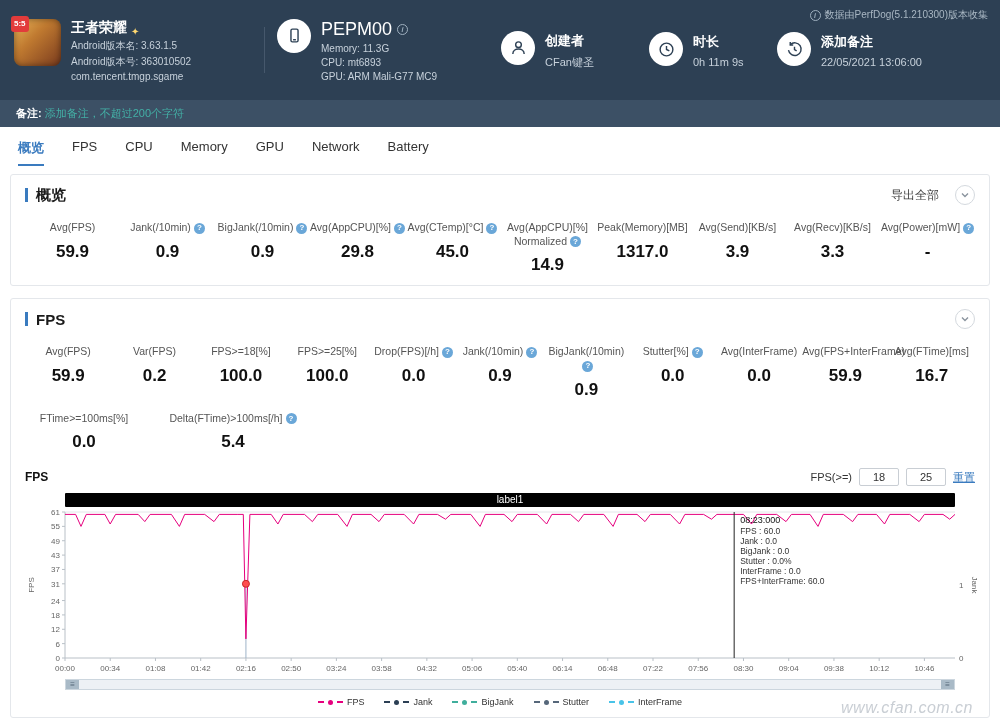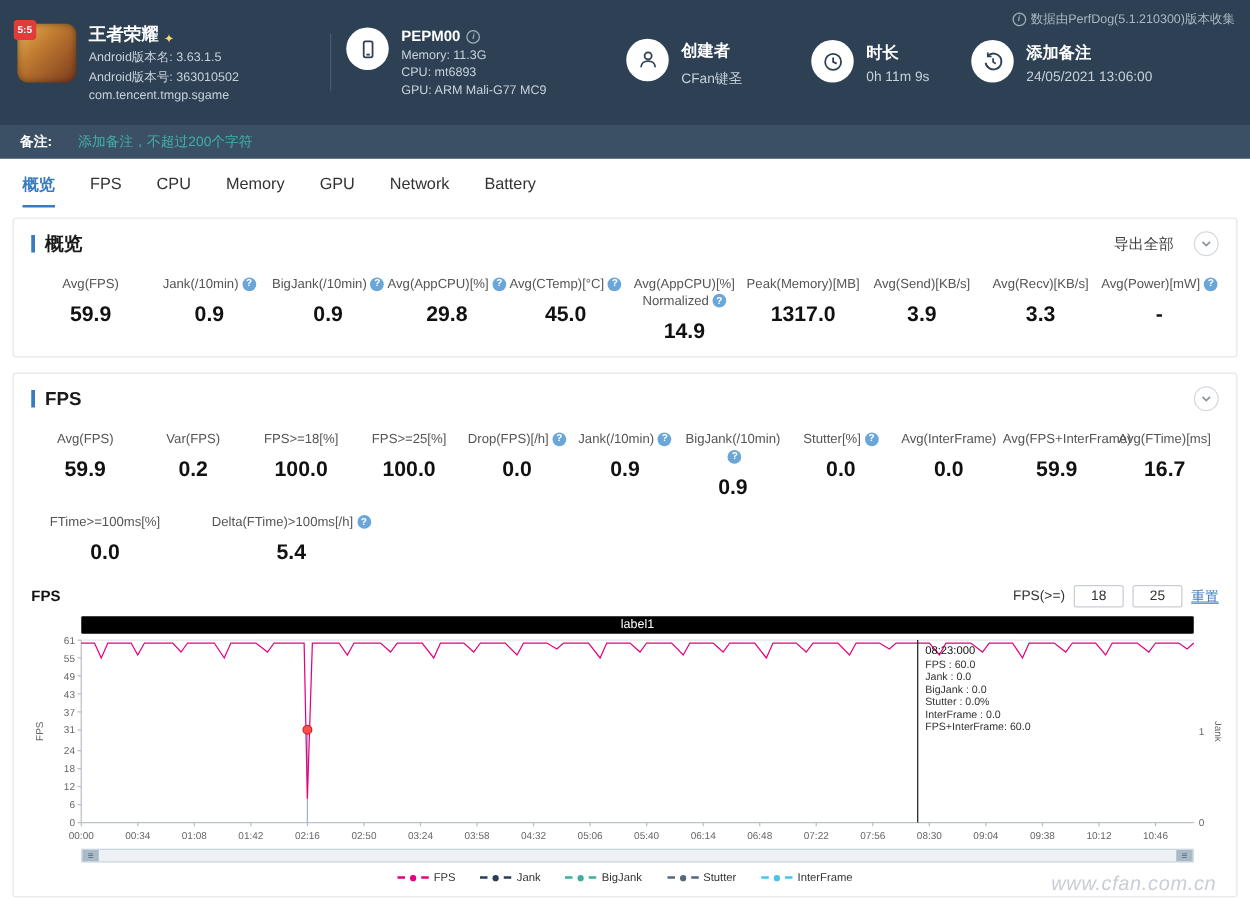--- a/index.html
+++ b/index.html
@@ -19,34 +19,34 @@
   .app-name{font-size:14px;font-weight:bold}
   .star{color:#ffd870;font-size:10px}
   .app-line{font-size:10px;color:#c7d1db;margin-top:2px;white-space:nowrap}
   .vdiv{width:1px;height:46px;background:#46586c;margin:0 12px;flex-shrink:0}
 
   .hblock{display:flex;gap:10px;align-items:flex-start;flex-shrink:0}
   .circle-icon{width:34px;height:34px;border-radius:50%;background:#fff;flex-shrink:0;
     display:flex;align-items:center;justify-content:center}
   .dev-block{width:224px}
   .dev-name-row{display:flex;align-items:center;gap:5px}
-  .dev-name{font-size:12px;font-weight:bold}
+  .dev-name{font-size:18px;font-weight:normal}
   .dev-line{font-size:10px;color:#c7d1db;margin-top:3px;white-space:nowrap}
   .stat-label{font-size:13px;font-weight:bold;margin-top:1px}
   .stat-value{font-size:11px;color:#c7d1db;margin-top:5px;white-space:nowrap}
   .stat-creator{width:148px}.stat-duration{width:128px}.stat-upload{width:190px}
   .info-mini{display:inline-flex;align-items:center;justify-content:center;
     width:11px;height:11px;border:1px solid #9fb0bf;border-radius:50%;
     color:#9fb0bf;font-size:7px;font-style:italic;font-weight:bold;flex-shrink:0}
   .collect-note{position:absolute;top:8px;right:12px;font-size:10px;color:#a9b7c3;
     display:flex;align-items:center;gap:4px}
 
   
   .remark-bar{background:#3c5065;height:27px;display:flex;align-items:center;
-    gap:21px;padding:0 16px;cursor:text}
+    gap:3px;padding:0 16px;cursor:text}
   .remark-label{color:#fff;font-size:11px;font-weight:bold}
   .remark-placeholder{color:#43b0a6;font-size:11px}
 
   
   .tabs{display:flex;gap:28px;padding:12px 18px 0 18px;margin-bottom:8px}
   .tab{font-size:13px;color:#333;padding-bottom:7px;cursor:pointer}
   .tab.active{color:#3a7bbf;font-weight:bold;border-bottom:2px solid #3a7bbf}
 
   
   .card{border:1px solid #e4e7eb;border-radius:3px;margin:0 10px 12px;
@@ -162,21 +162,21 @@
     <div class="hblock stat-upload">
       <span class="circle-icon">
         <svg width="17" height="17" viewBox="0 0 24 24">
             <path d="M6 5.2A9 9 0 1 1 3.5 13" fill="none" stroke="#2d4054" stroke-width="2"></path>
             <path d="M6 1.5v4.2h4.2" fill="none" stroke="#2d4054" stroke-width="2"></path>
             <path d="M12 8v4l3 2" fill="none" stroke="#2d4054" stroke-width="2"></path>
           </svg>
       </span>
       <div>
         <div class="stat-label">添加备注</div>
-        <div class="stat-value">24/05/2021 13:06:00</div>
+        <div class="stat-value">22/05/2021 13:06:00</div>
       </div>
     </div>
 
     <div class="collect-note">
       <span class="info-mini">i</span>
       <span>数据由PerfDog(5.1.210300)版本收集</span>
     </div>
   </header>
 
   <div class="remark-bar">

